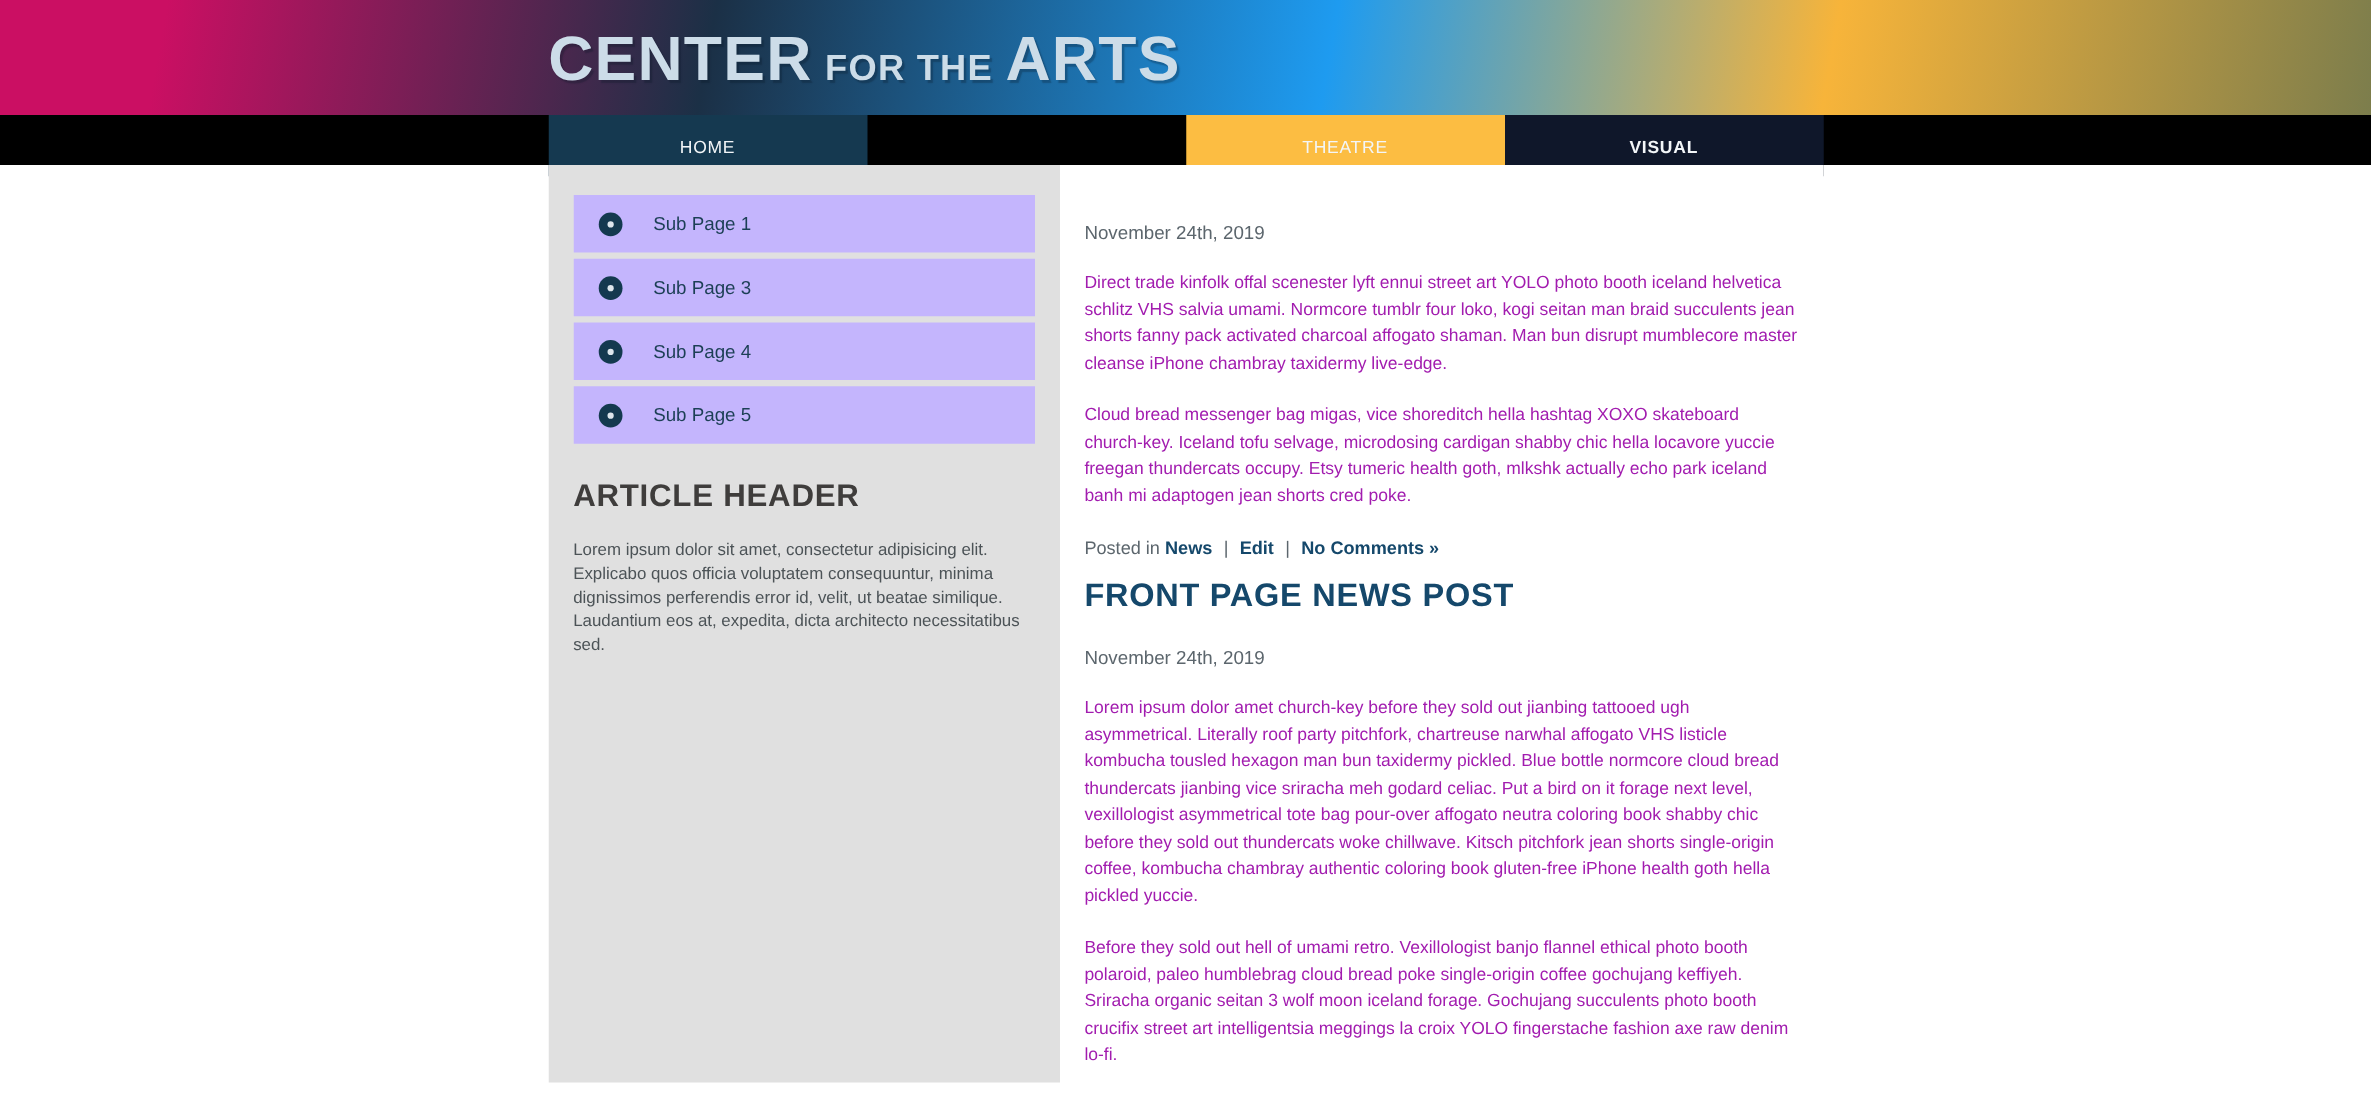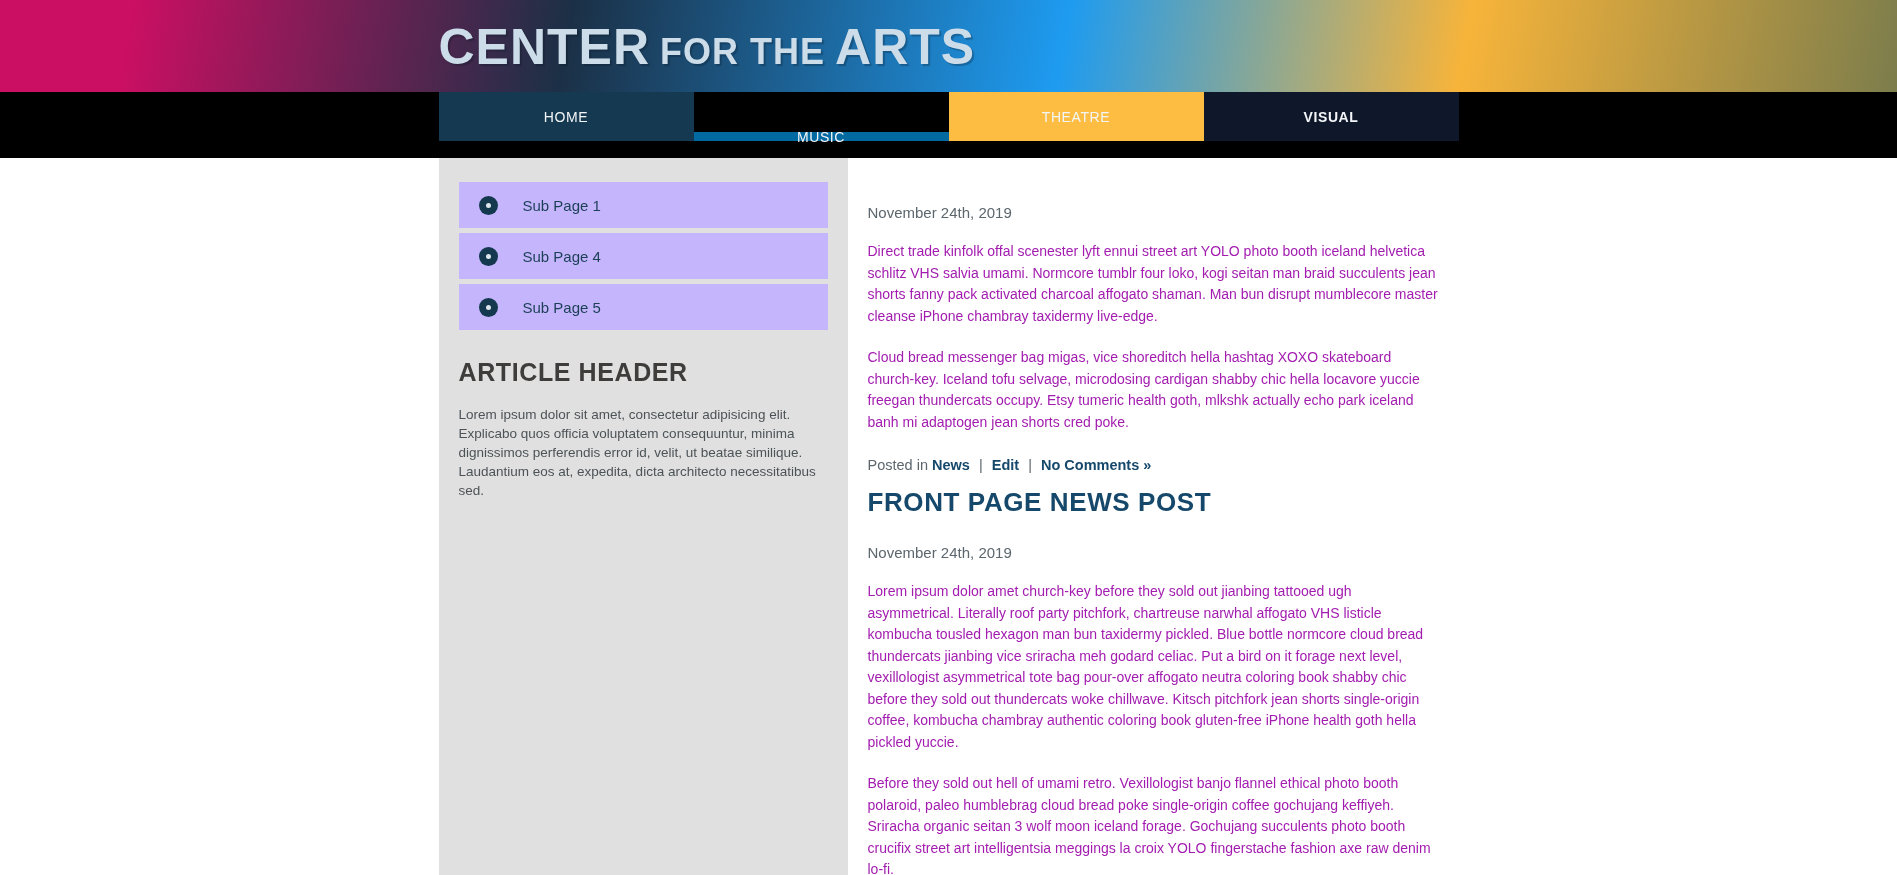--- a/index.html
+++ b/index.html
@@ -10,24 +10,24 @@
     font-family: "Liberation Sans", sans-serif;
   }
   .inner { width: 1020px; margin: 0 auto; }
 
   
   .site-header { height: 92px; }
   .site-header .inner { height: 100%; display: flex; align-items: center; }
   .site-title { text-decoration: none; color: #ccdce8; cursor: pointer; white-space: nowrap;
     text-shadow: 2px 2px 1px rgba(8,20,35,0.28); letter-spacing: 1px; padding-top: 2px; }
   .t-big   { font-size: 50px; font-weight: bold; text-align: center; }
-  .t-small { font-size: 36px; font-weight: bold; margin: 0 10px; }
+  .t-small { font-size: 29px; font-weight: bold; margin: 0 10px; }
 
   
-  .navbar { background: #000; height: 66px; }
+  .navbar { background: #000; height: 40px; }
   .nav-inner { display: flex; height: 49px; }
   .nav-item { flex: 1 1 0; display: flex; align-items: center; justify-content: center;
     color: #f3f6f8; font-size: 14px; letter-spacing: 0.6px; text-decoration: none; cursor: pointer; }
 
   
   .container { display: flex; align-items: stretch; min-height: 734px; }
   .sidebar { width: 409px; background: #e0e0e0; padding: 24px 20px; flex-shrink: 0; }
   .main { flex: 1 1 auto; background: #fff; padding: 20px 20px 0 20px; }
 
   
@@ -79,20 +79,26 @@
       <li class="subpage">
         <span class="sp-icon">
             <span class="sp-dot"></span>
           </span>
         <span class="sp-label">Sub Page 1</span>
       </li>
       <li class="subpage">
         <span class="sp-icon">
             <span class="sp-dot"></span>
           </span>
+        <span class="sp-label">Sub Page 3</span>
+      </li>
+      <li class="subpage">
+        <span class="sp-icon">
+            <span class="sp-dot"></span>
+          </span>
         <span class="sp-label">Sub Page 4</span>
       </li>
       <li class="subpage">
         <span class="sp-icon">
             <span class="sp-dot"></span>
           </span>
         <span class="sp-label">Sub Page 5</span>
       </li>
     </ul>
     <h2 class="article-header">ARTICLE HEADER</h2>

